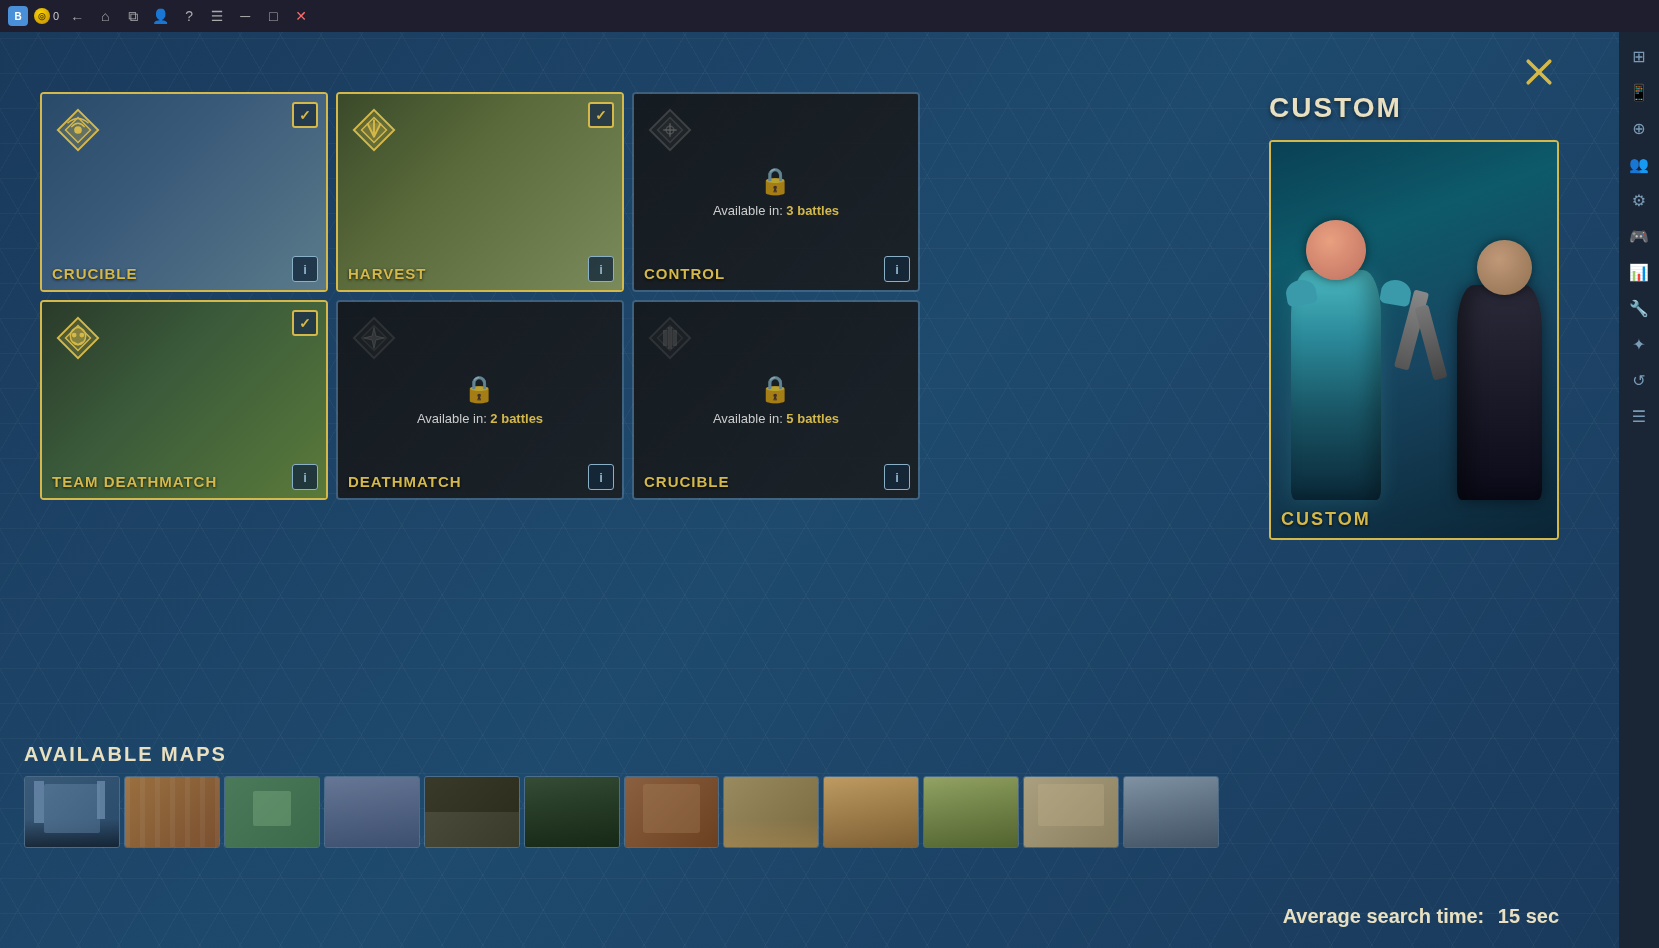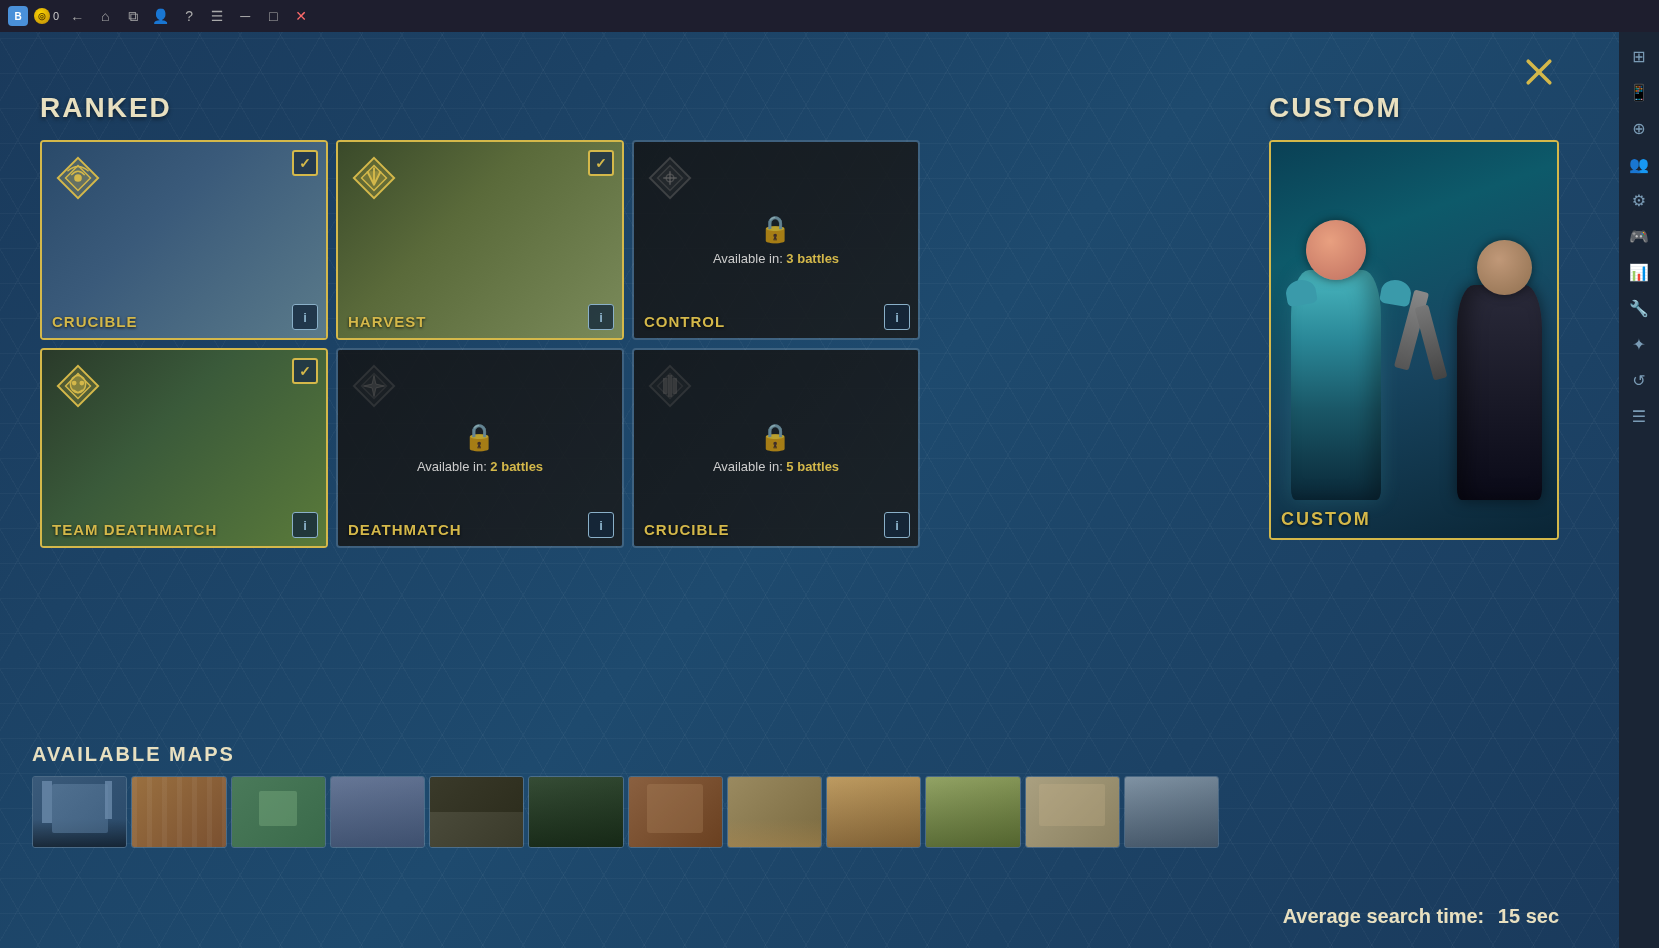--- a/index.html
+++ b/index.html
@@ -410,21 +410,21 @@
       font-weight: bold;
       color: #d4b84a;
       letter-spacing: 2px;
       text-shadow: 0 1px 3px rgba(0,0,0,0.8);
     }
 
     
     .maps-section {
       position: absolute;
       bottom: 100px;
-      left: 32px;
+      left: 24px;
       right: 400px;
     }
     .maps-header {
       font-size: 20px;
       font-weight: bold;
       color: #e8e0c0;
       letter-spacing: 2px;
       margin-bottom: 10px;
     }
     .maps-strip {
@@ -532,21 +532,20 @@
 <div class="main-content">
 
   <div class="close-x-btn">
     <svg viewBox="0 0 40 40" xmlns="http://www.w3.org/2000/svg">
       <line x1="8" y1="8" x2="32" y2="32" stroke="#d4b84a" stroke-width="4" stroke-linecap="round"></line>
       <line x1="32" y1="8" x2="8" y2="32" stroke="#d4b84a" stroke-width="4" stroke-linecap="round"></line>
     </svg>
   </div>
 
   <div class="ranked-section">
-    <div class="section-header">RANKED</div>
 
     <div class="mode-grid">
 
       <div class="mode-card card-crucible selected">
         <div class="mode-card-bg"></div>
         <div class="crucible-char"></div>
         <div class="mode-icon">
           <svg class="diamond-svg" viewBox="0 0 50 50" xmlns="http://www.w3.org/2000/svg">
             <polygon points="25,4 46,25 25,46 4,25" fill="rgba(212,184,74,0.2)" stroke="#d4b84a" stroke-width="2"></polygon>
             <polygon points="25,12 38,25 25,38 12,25" fill="rgba(212,184,74,0.15)" stroke="#d4b84a" stroke-width="1.5"></polygon>

